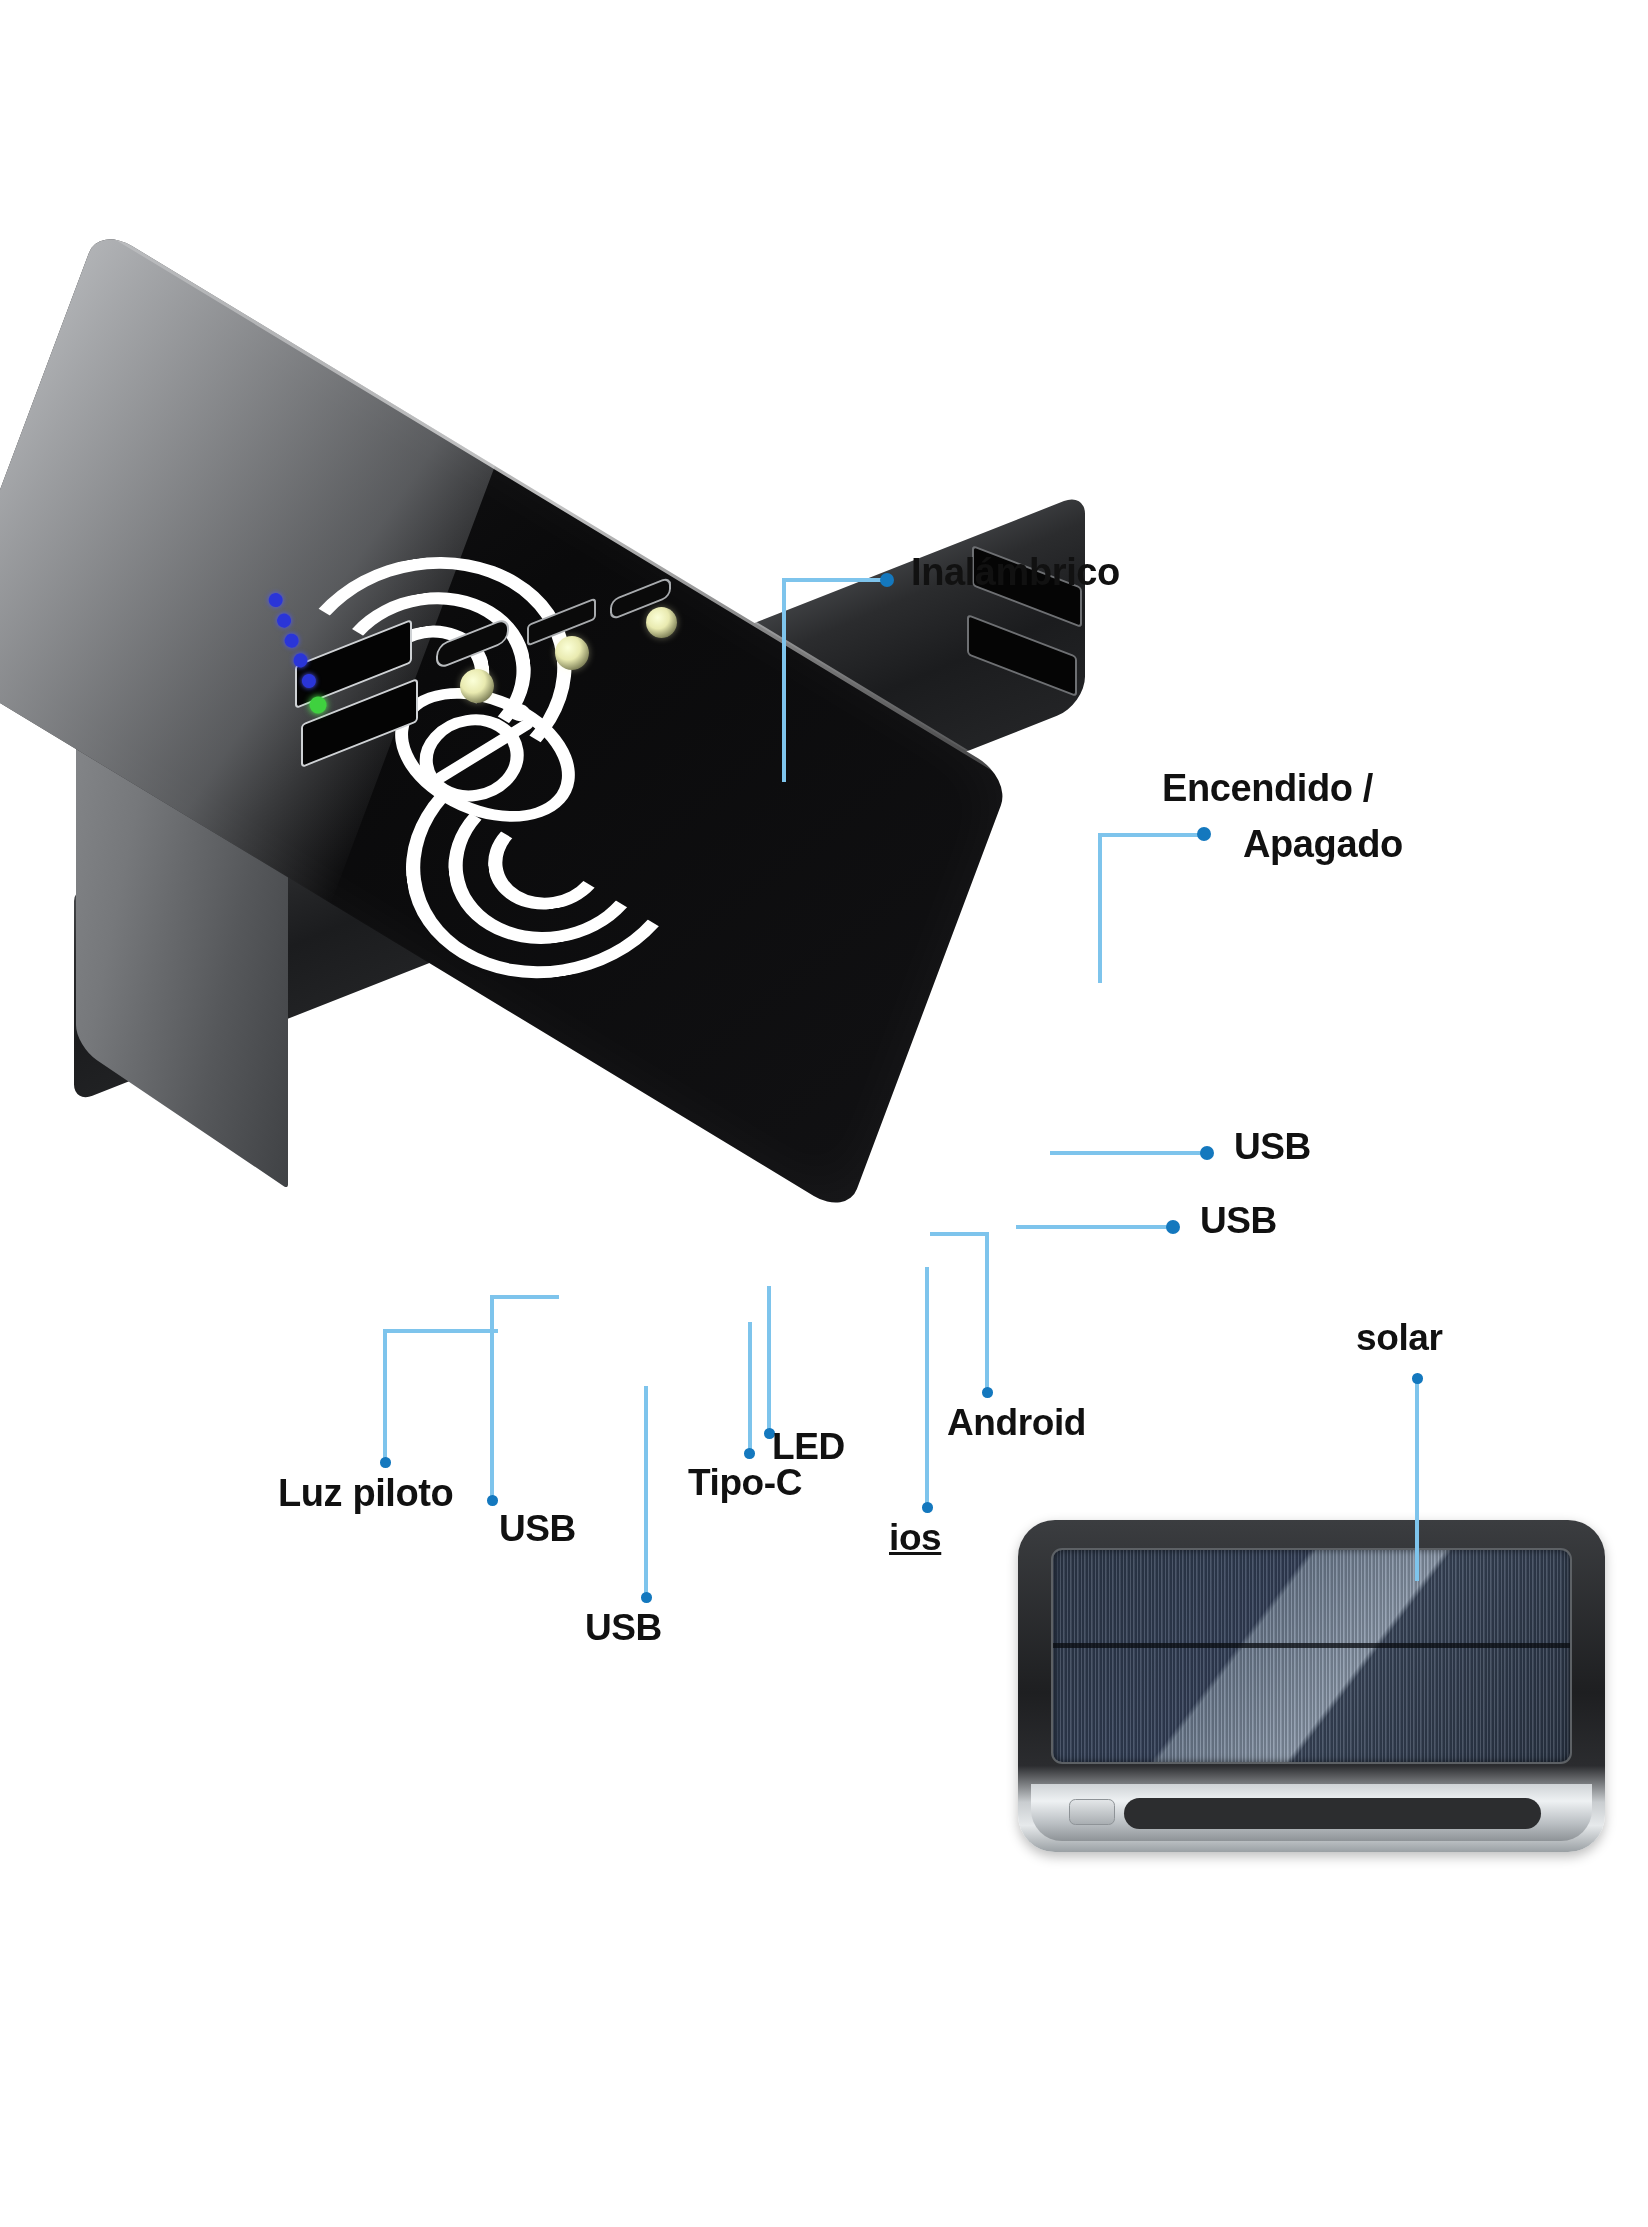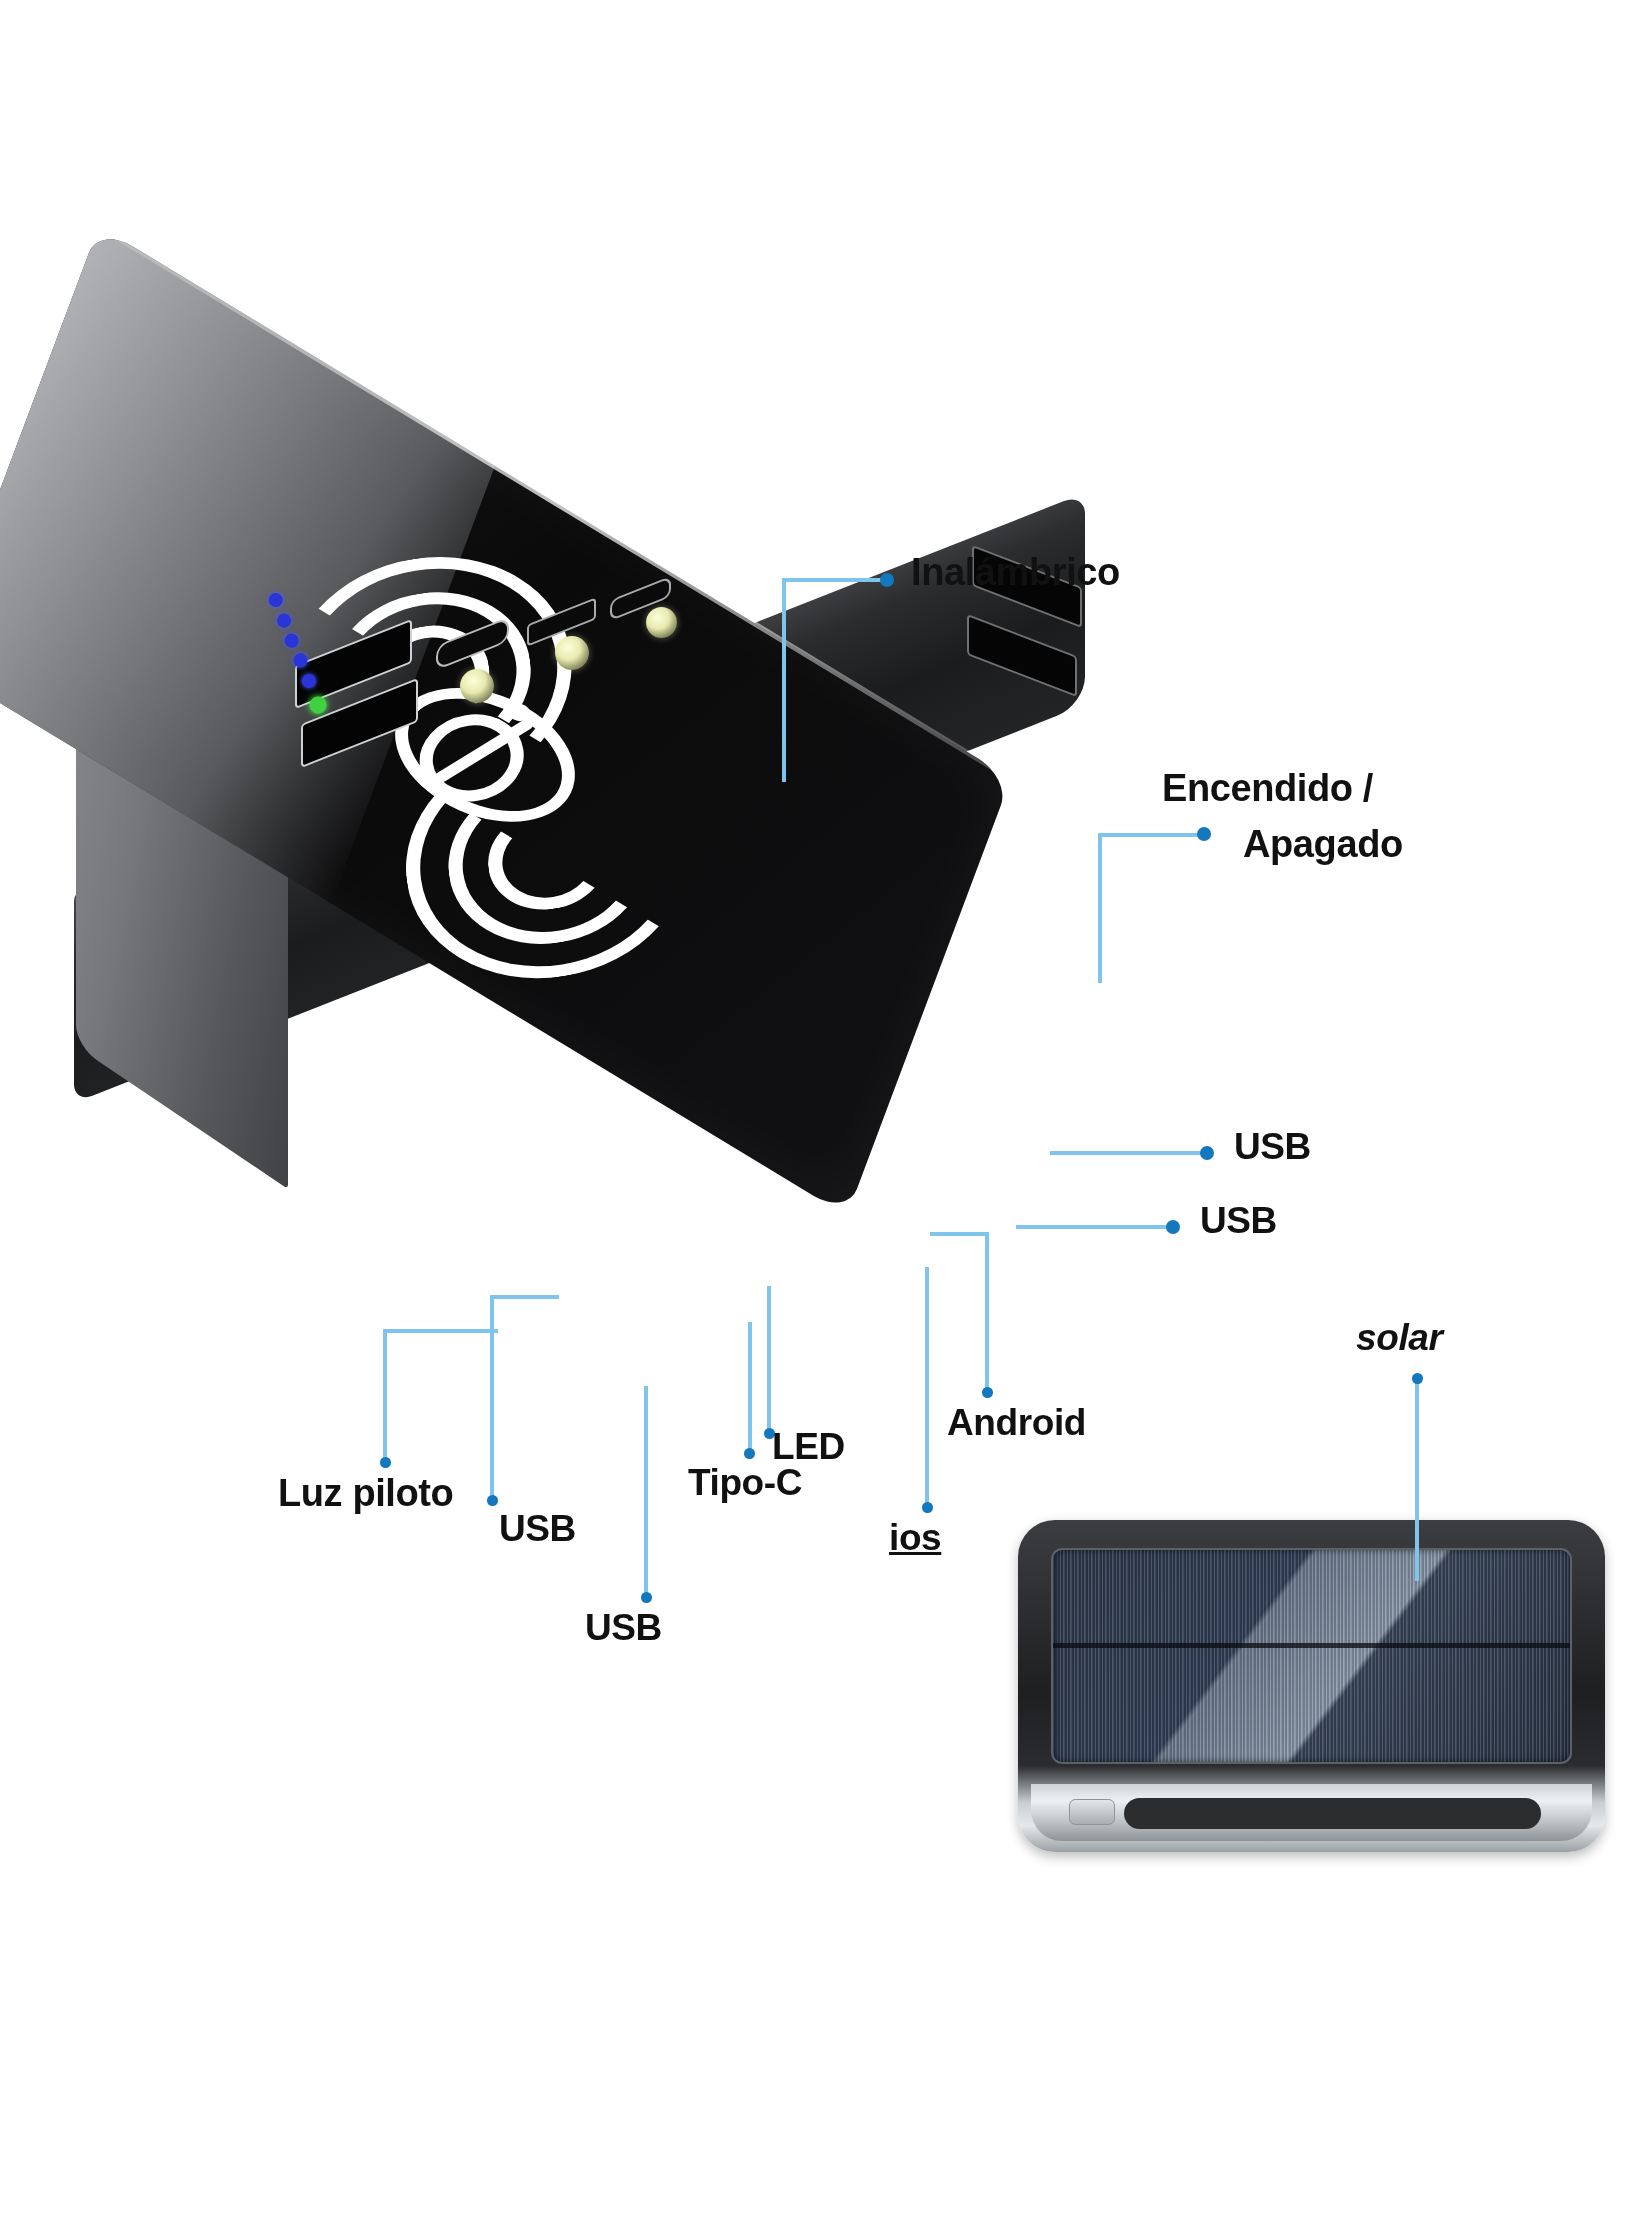--- a/index.html
+++ b/index.html
@@ -247,21 +247,21 @@
   <div class="lead-h" style="left:1018px;top:1151px;width:157px;"></div>
   <div class="dot" style="left:1168px;top:1146px;"></div>
   <div class="label lbl-med" style="left:1202px;top:1126px;">USB</div>
 
   <div class="lead-h" style="left:984px;top:1225px;width:157px;"></div>
   <div class="dot" style="left:1134px;top:1220px;"></div>
   <div class="label lbl-med" style="left:1168px;top:1200px;">USB</div>
 
   <div class="lead-v" style="left:1383px;top:1379px;height:202px;"></div>
   <div class="dot-sm" style="left:1380px;top:1373px;"></div>
-  <div class="label lbl-med" style="left:1324px;top:1317px;font-style:italic;">solar</div>
+  <div class="label lbl-med" style="left:1324px;top:1317px;">solar</div>
 
   <div class="lead-v" style="left:953px;top:1232px;height:161px;"></div>
   <div class="lead-h" style="left:898px;top:1232px;width:58px;"></div>
   <div class="dot-sm" style="left:950px;top:1387px;"></div>
   <div class="label lbl-med" style="left:915px;top:1402px;">Android</div>
 
   <div class="lead-v" style="left:735px;top:1286px;height:148px;"></div>
   <div class="dot-sm" style="left:732px;top:1428px;"></div>
   <div class="label lbl-med" style="left:740px;top:1426px;">LED</div>
 

